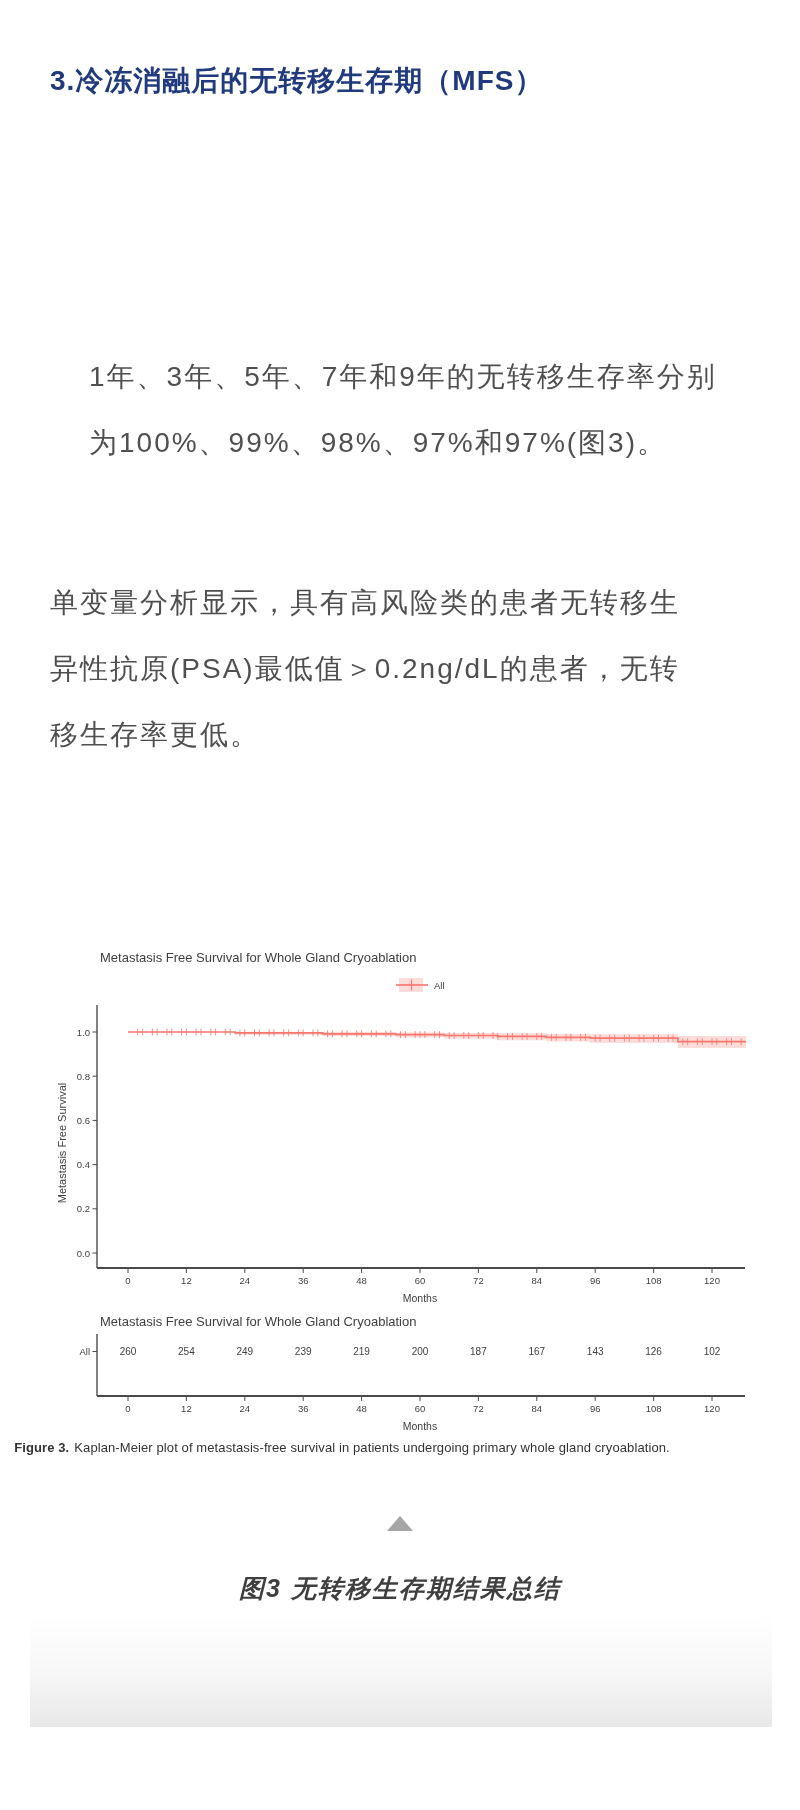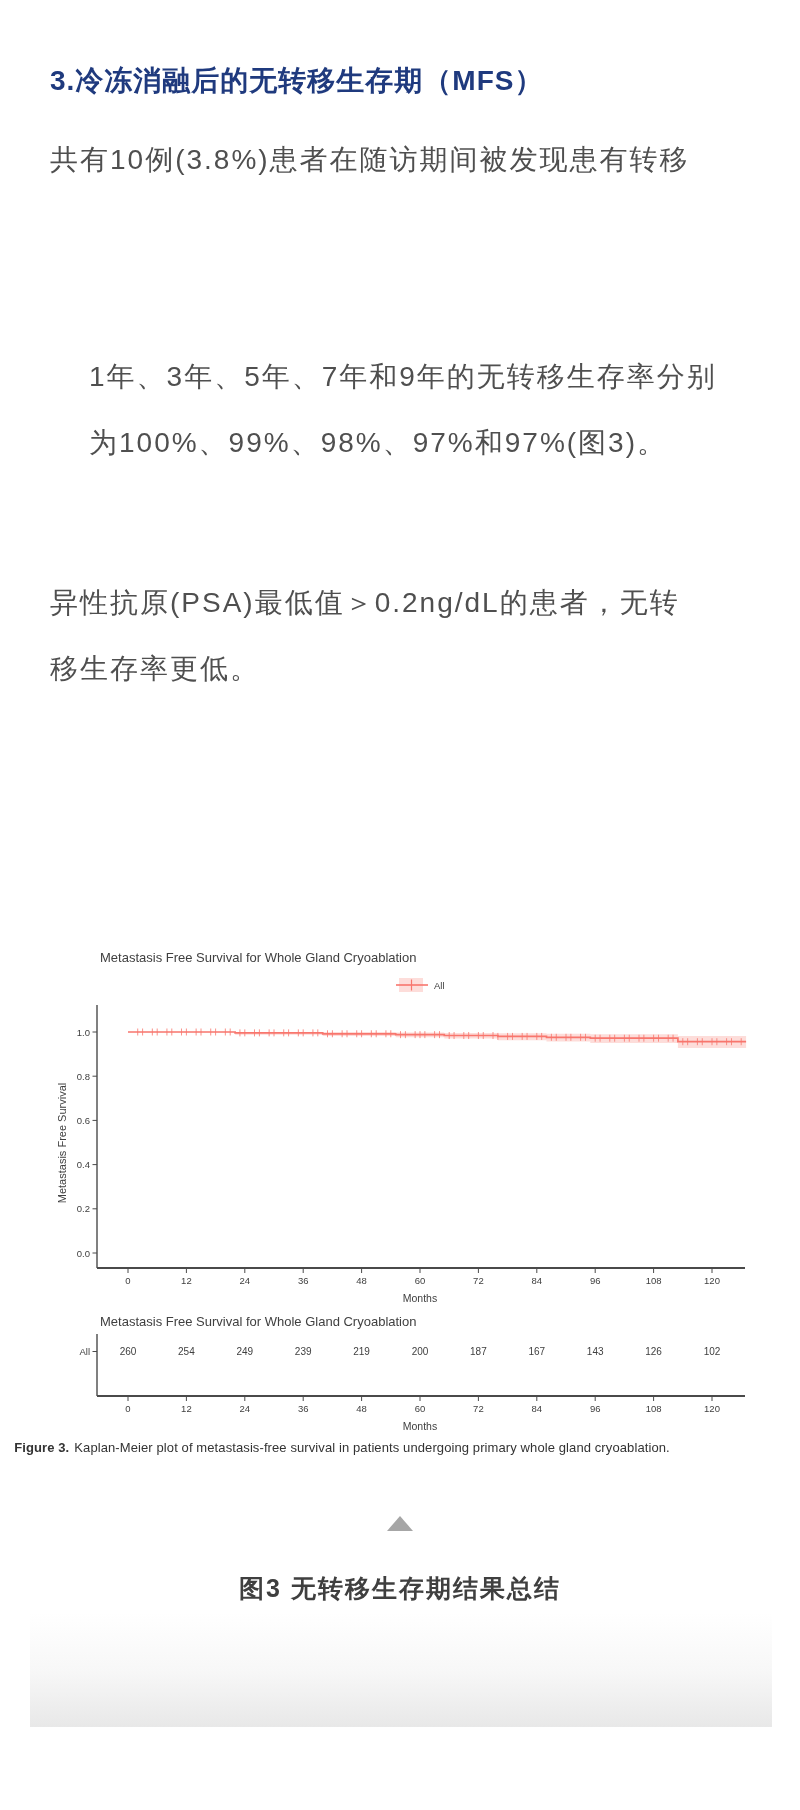--- a/index.html
+++ b/index.html
@@ -26,44 +26,44 @@
     font-size:13px;color:#333333;letter-spacing:0.1px;
   }
   .fig-caption b{margin-right:5px;font-weight:700;}
   .triangle{
     position:absolute;left:387px;top:1516px;width:0;height:0;cursor:pointer;
     border-left:13px solid transparent;border-right:13px solid transparent;
     border-bottom:15px solid #a6a6a6;
   }
   .cn-label{
     position:absolute;left:0;top:1572px;width:800px;text-align:center;
-    font-size:25px;font-weight:700;letter-spacing:2px;color:#3f3f3f;
+    font-size:25px;font-weight:700;letter-spacing:2px;color:#3f3f3f;font-style:italic;
   }
   .bottom-shade{
     position:absolute;left:30px;top:1613px;width:742px;height:114px;
     background:linear-gradient(180deg,#ffffff 0%,#f7f7f7 52%,#e8e8e8 100%);
   }
 </style>
 </head>
 <body>
 
 <div>
 
   <h1 class="heading">3.冷冻消融后的无转移生存期（MFS）</h1>
 
   <div class="para" id="para-1">
-    <div class="pline">共有10例(3.8%)患者在随访期间被发现患有转移</div>
   </div>
 
   <div class="para" id="para-2">
     <div class="pline">1年、3年、5年、7年和9年的无转移生存率分别</div>
     <div class="pline">为100%、99%、98%、97%和97%(图3)。</div>
   </div>
 
   <div class="para" id="para-3">
+    <div class="pline">单变量分析显示，具有高风险类的患者无转移生</div>
     <div class="pline">异性抗原(PSA)最低值＞0.2ng/dL的患者，无转</div>
     <div class="pline">移生存率更低。</div>
   </div>
 
   <svg id="km" class="figure-svg" viewBox="0 0 720 492">
       <g>
         <text x="60" y="17" font-size="13" fill="#333">Metastasis Free Survival for Whole Gland Cryoablation</text>
       </g>
       <g>
         <rect x="359" y="33" width="24" height="14" fill="rgba(248,118,109,0.25)"></rect>

